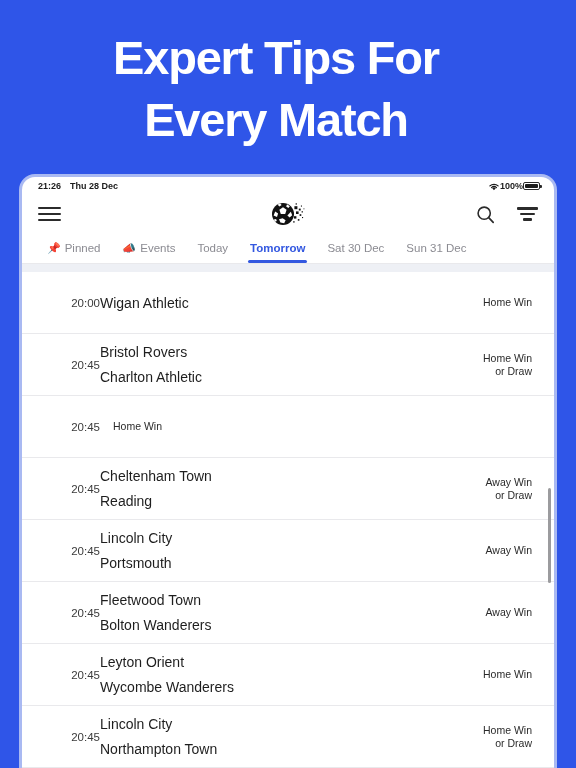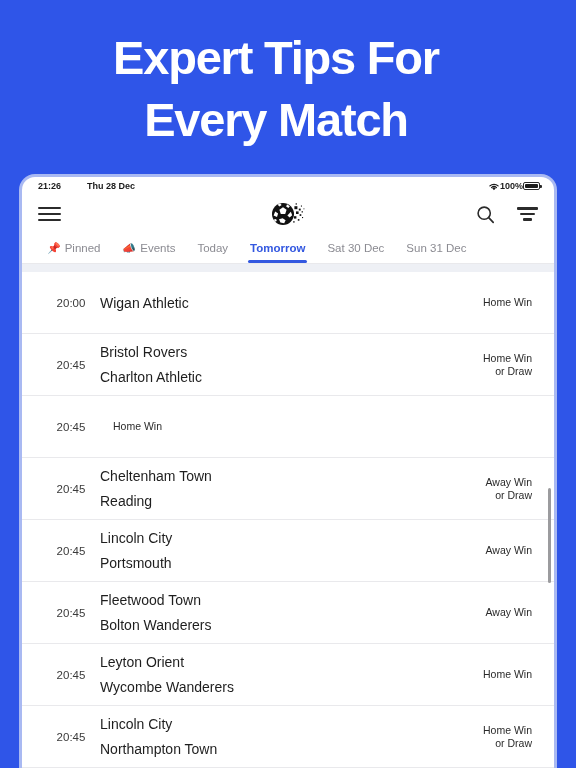--- a/index.html
+++ b/index.html
@@ -43,21 +43,21 @@
     position:relative;
   }
 
   
   .statusbar {
     height:18px;
     display:flex; align-items:center;
     padding:0 14px 0 16px;
     font-size:9px; font-weight:bold; color:#1b1b1b;
   }
-  .sb-left { display:flex; align-items:center; gap:26px; }
+  .sb-left { display:flex; align-items:center; gap:9px; }
   .sb-right { margin-left:auto; display:flex; align-items:center; gap:0; }
   .wifi-icon { display:block; }
   .battery {
     width:17px; height:8px;
     border:1px solid #2a2a2a; border-radius:2px;
     position:relative; padding:1px;
   }
   .battery::after {
     content:""; position:absolute; right:-3px; top:2.2px;
     width:1.6px; height:3px; background:#2a2a2a; border-radius:0 1px 1px 0;
@@ -123,21 +123,21 @@
   .match-row {
     background:#ffffff;
     display:flex; align-items:center;
     height:62px;
     padding:0 22px 0 20px;
     border-bottom:1px solid #e9e9ec;
   }
   .m-time {
     width:58px; flex:0 0 58px;
     font-size:11.5px; color:#3a3a3a;
-    text-align:center;
+    text-align:right;
   }
   .m-teams { flex:1; display:flex; flex-direction:column; gap:11px; }
   .m-team { font-size:14px; color:#1e1e1e; line-height:1; }
   .m-tip {
     text-align:right;
     font-size:10.5px; color:#2a2a2a;
     line-height:13px;
     white-space:pre-line;
     padding-left:13px;
   }

